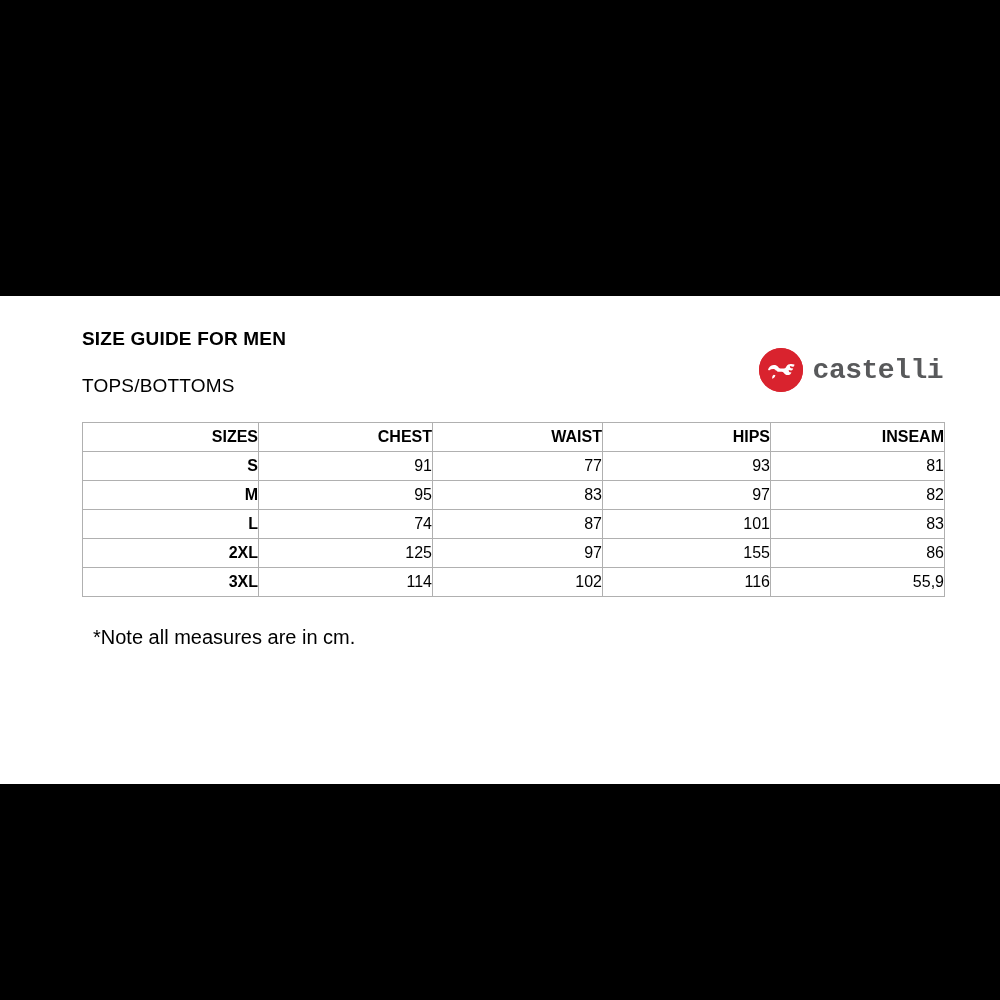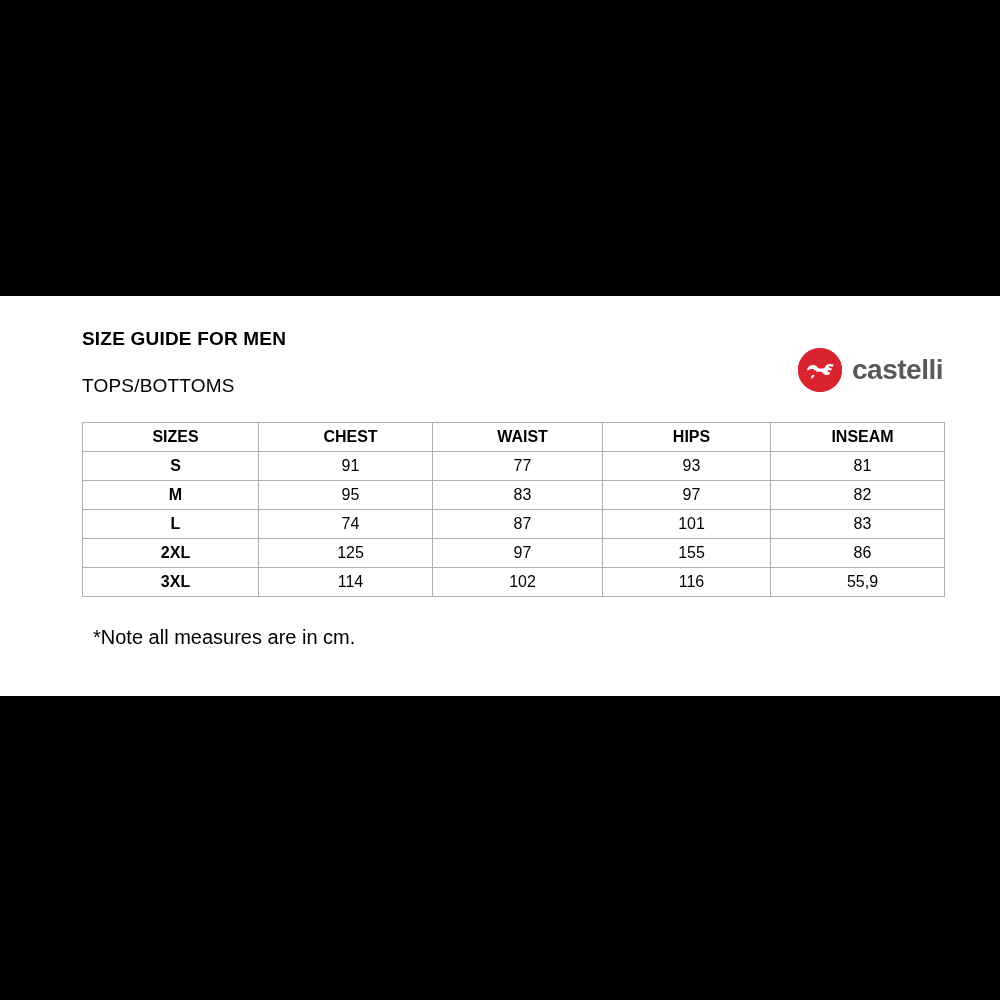--- a/index.html
+++ b/index.html
@@ -17,21 +17,21 @@
     position: relative;
     width: 1000px;
     height: 1000px;
     background: #000000;
   }
   .sheet {
     position: absolute;
     left: 0;
     top: 296px;
     width: 1000px;
-    height: 400px;
+    height: 488px;
     background: #ffffff;
   }
   .header-row {
     position: relative;
     padding: 0;
   }
   .title {
     position: absolute;
     left: 82px;
     top: 32px;
@@ -64,40 +64,40 @@
     background: #d9232e;
     position: relative;
     display: block;
   }
   .brand-mark svg {
     position: absolute;
     left: 0;
     top: 0;
   }
   .brand-word {
-    font-family: Liberation Sans, sans-serif;
+    font-family: Liberation Mono, monospace;
     font-size: 28px;
     font-weight: bold;
     color: #58595b;
     letter-spacing: -0.5px;
   }
   table.size-table {
     position: absolute;
     left: 82px;
     top: 126px;
     width: 862px;
     border-collapse: collapse;
     table-layout: fixed;
   }
   table.size-table th,
   table.size-table td {
     border: 1px solid #b0b0b0;
     height: 28px;
     padding: 0 0 0 10px;
-    text-align: center;
+    text-align: right;
     vertical-align: middle;
     font-size: 16px;
     color: #000000;
   }
   table.size-table thead th {
     font-weight: bold;
     font-size: 16px;
   }
   table.size-table tbody td.size-label {
     font-weight: bold;

